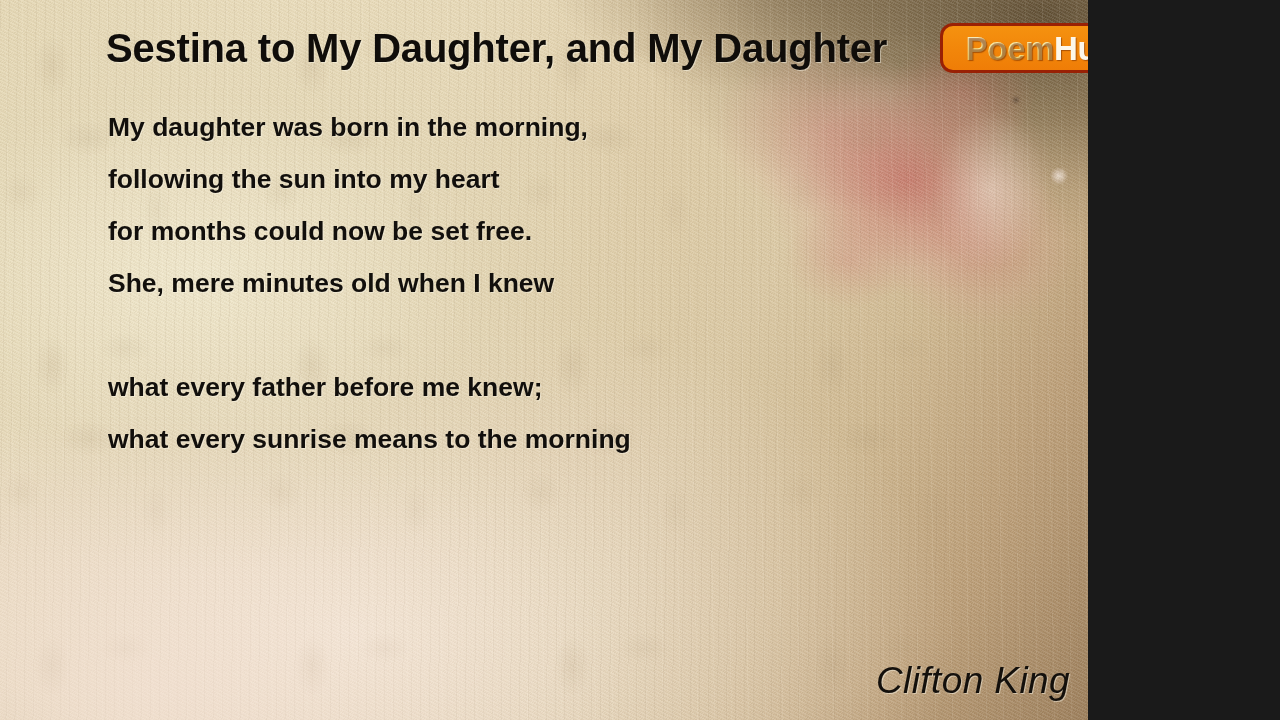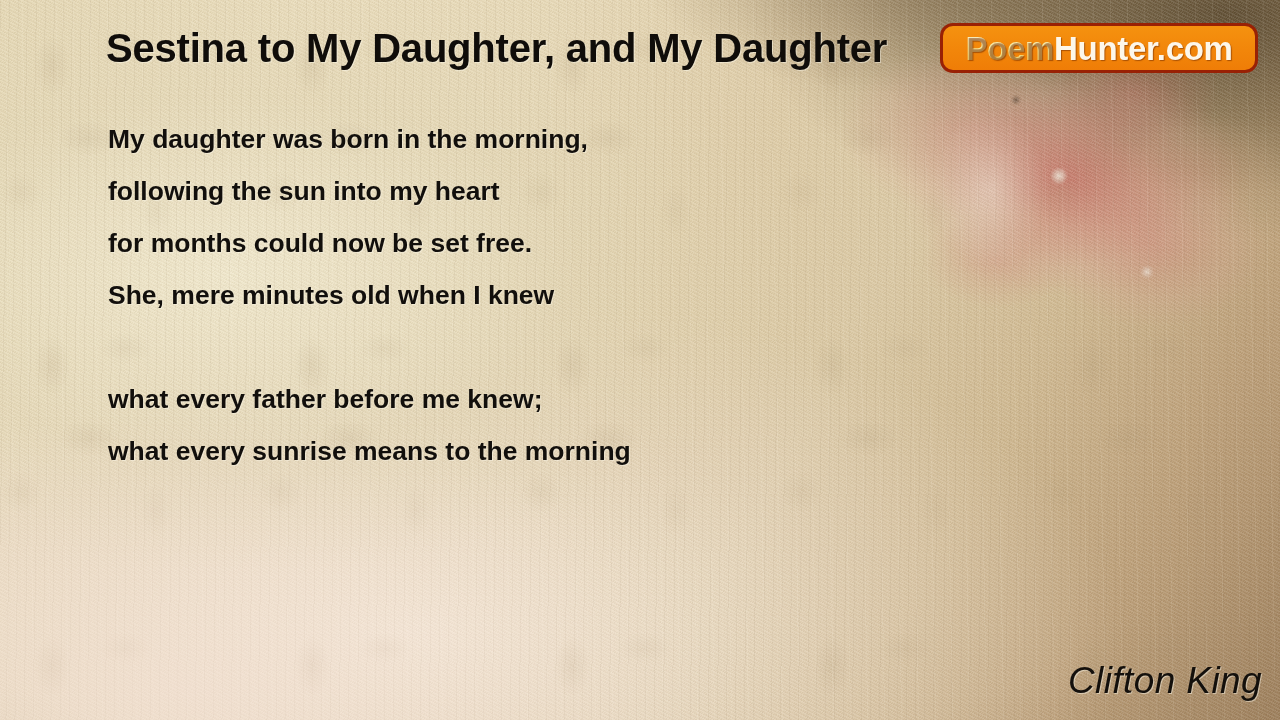--- a/index.html
+++ b/index.html
@@ -3,21 +3,21 @@
 <meta charset="utf-8">
 <title>Poem Image</title>
 <style>
   html, body {
     margin: 0;
     padding: 0;
     background: #1a1a1a;
   }
   #stage {
     position: relative;
-    width: 1280px;
+    width: 1088px;
     height: 720px;
     overflow: hidden;
     font-family: "Liberation Sans", sans-serif;
     background-color: #e5e5e5;
   }
 
   
   .bg-layer {
     position: absolute;
     inset: 0;
@@ -109,21 +109,20 @@
     white-space: nowrap;
     overflow: hidden;
     text-shadow: 1px 1px 0 rgba(255,252,240,0.45);
   }
 
   .poem {
     position: absolute;
     left: 108px;
     top: 108px;
     width: 820px;
-    margin-top: 12px;
   }
   .poem-line {
     height: 52px;
     line-height: 38px;
     font-size: 26.5px;
     font-weight: bold;
     color: #120f0c;
     white-space: nowrap;
     text-shadow: 1px 1px 0 rgba(255,252,240,0.40);
   }

